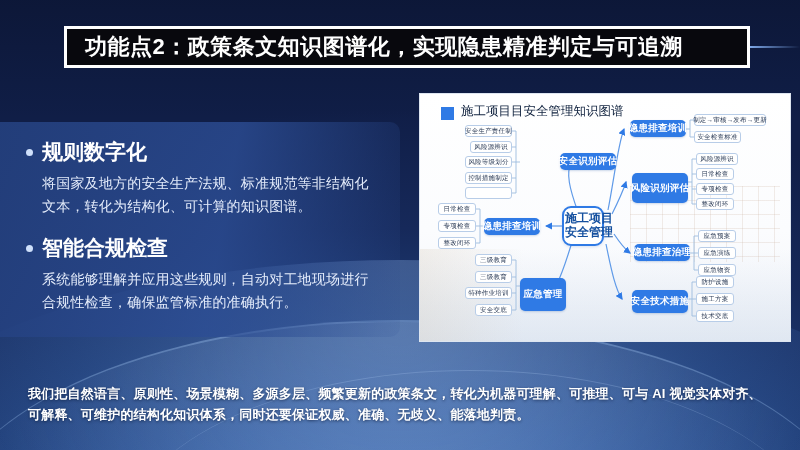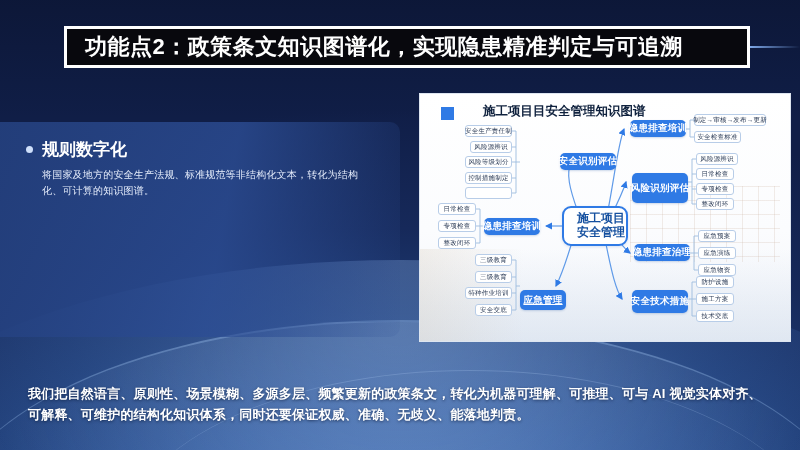--- a/index.html
+++ b/index.html
@@ -75,36 +75,36 @@
     background: linear-gradient(100deg, rgba(36,64,126,0.92) 0%, rgba(44,77,148,0.80) 55%, rgba(44,77,148,0.10) 100%);
     border-radius: 0 10px 10px 0;
   }
   .block { position: absolute; left: 26px; }
   .block-a { top: 16px; }
   .block-b { top: 112px; }
 
   .block-head {
     display: flex; align-items: center;
     color: #ffffff;
-    font-size: 17px;
+    font-size: 21px;
     font-weight: bold;
     white-space: nowrap;
   }
   .bullet-dot {
     width: 7px; height: 7px;
     border-radius: 50%;
     background: #cfe0fb;
     margin-right: 9px;
     flex: 0 0 auto;
   }
   .block-body {
     margin-top: 6px;
     margin-left: 16px;
     color: #e4ecfb;
-    font-size: 10px;
+    font-size: 14px;
     line-height: 1.62;
     width: 330px;
     letter-spacing: 0.2px;
   }
 
   
   .diagram-card {
     position: absolute;
     left: 419px; top: 93px;
     width: 372px; height: 249px;
@@ -130,24 +130,23 @@
       linear-gradient(rgba(205,180,165,0.25) 1px, transparent 1px),
       linear-gradient(90deg, rgba(205,180,165,0.25) 1px, transparent 1px);
     background-size: 16px 14px;
   }
 
   .dg-title {
     position: absolute; left: 21px; top: 9px;
     display: flex; align-items: flex-end;
     color: #10223e;
     font-size: 12.5px;
-    font-weight: bold;
+    font-weight: normal;
     white-space: nowrap;
     z-index: 6;
-    gap: 22px;
   }
   .dg-title-bar {
     width: 13px; height: 13px;
     background: #2f7ae5;
     margin-right: 7px;
     flex: 0 0 auto;
   }
 
   svg.links {
     position: absolute; inset: 0;
@@ -223,20 +222,27 @@
   <div class="left-panel">
 
     <div class="block block-a">
       <div class="block-head">
         <span class="bullet-dot"></span>
         <span>规则数字化</span>
       </div>
       <div class="block-body">将国家及地方的安全生产法规、标准规范等非结构化文本，转化为结构化、可计算的知识图谱。</div>
     </div>
 
+    <div class="block block-b">
+      <div class="block-head">
+        <span class="bullet-dot"></span>
+        <span>智能合规检查</span>
+      </div>
+      <div class="block-body">系统能够理解并应用这些规则，自动对工地现场进行合规性检查，确保监管标准的准确执行。</div>
+    </div>
 
   </div>
 
   <div class="diagram-card">
     <div class="diagram-bg"></div>
     <div class="faint-grid"></div>
 
     <div class="dg-title">
       <span class="dg-title-bar"></span>
       <span>施工项目目安全管理知识图谱</span>
@@ -279,38 +285,38 @@
         <path d="M266,35 L270,35 M270,26 L270,43 M270,26 L274,26 M270,43 L274,43"></path>
 
         <path d="M268,88 L272,88 M272,65 L272,110 M272,65 L276,65 M272,80 L276,80 M272,95 L276,95 M272,110 L276,110"></path>
 
         <path d="M270,159 L274,159 M274,142 L274,176 M274,142 L278,142 M274,159 L278,159 M274,176 L278,176"></path>
 
         <path d="M268,205 L272,205 M272,188 L272,222 M272,188 L276,188 M272,205 L276,205 M272,222 L276,222"></path>
       </g>
     </svg>
 
-    <div class="node n-center" style="left:142px; top:112px; width:66px; height:40px;padding-left:12px;">
+    <div class="node n-center" style="left:142px; top:112px; width:42px; height:40px;padding-left:12px;">
       <span>施工项目</span>
       <span>安全管理</span>
     </div>
 
     <div class="node n-main" style="left:100px; top:59px; width:56px; height:17px;margin-left:40px;">安全识别评估</div>
     <div class="node n-leaf" style="left:45px; top:31px; width:47px; height:12px;">安全生产责任制</div>
     <div class="node n-leaf" style="left:50px; top:47px; width:42px; height:12px;">风险源辨识</div>
     <div class="node n-leaf" style="left:45px; top:62px; width:47px; height:12px;">风险等级划分</div>
     <div class="node n-leaf" style="left:45px; top:78px; width:47px; height:12px;">控制措施制定</div>
     <div class="node n-leaf" style="left:45px; top:93px; width:47px; height:12px;" style2=""></div>
 
     <div class="node n-main" style="left:64px; top:124px; width:56px; height:17px;">隐患排查培训</div>
     <div class="node n-leaf" style="left:18px; top:109px; width:38px; height:12px;">日常检查</div>
     <div class="node n-leaf" style="left:18px; top:126px; width:38px; height:12px;">专项检查</div>
     <div class="node n-leaf" style="left:18px; top:143px; width:38px; height:12px;">整改闭环</div>
 
-    <div class="node n-main" style="left:100px; top:196px; width:46px; height:20px;text-decoration:underline;">应急管理</div>
+    <div class="node n-main" style="left:100px; top:184px; width:46px; height:33px;">应急管理</div>
     <div class="node n-leaf" style="left:55px; top:160px; width:37px; height:12px;">三级教育</div>
     <div class="node n-leaf" style="left:55px; top:177px; width:37px; height:12px;">三级教育</div>
     <div class="node n-leaf" style="left:45px; top:193px; width:47px; height:12px;">特种作业培训</div>
     <div class="node n-leaf" style="left:55px; top:210px; width:37px; height:12px;">安全交底</div>
 
     <div class="node n-main" style="left:210px; top:26px; width:56px; height:17px;">隐患排查培训</div>
     <div class="node n-leaf" style="left:274px; top:20px; width:72px; height:12px;">制定→审核→发布→更新</div>
     <div class="node n-leaf" style="left:274px; top:37px; width:47px; height:12px;">安全检查标准</div>
 
     <div class="node n-main" style="left:212px; top:79px; width:56px; height:30px;">风险识别评估</div>

